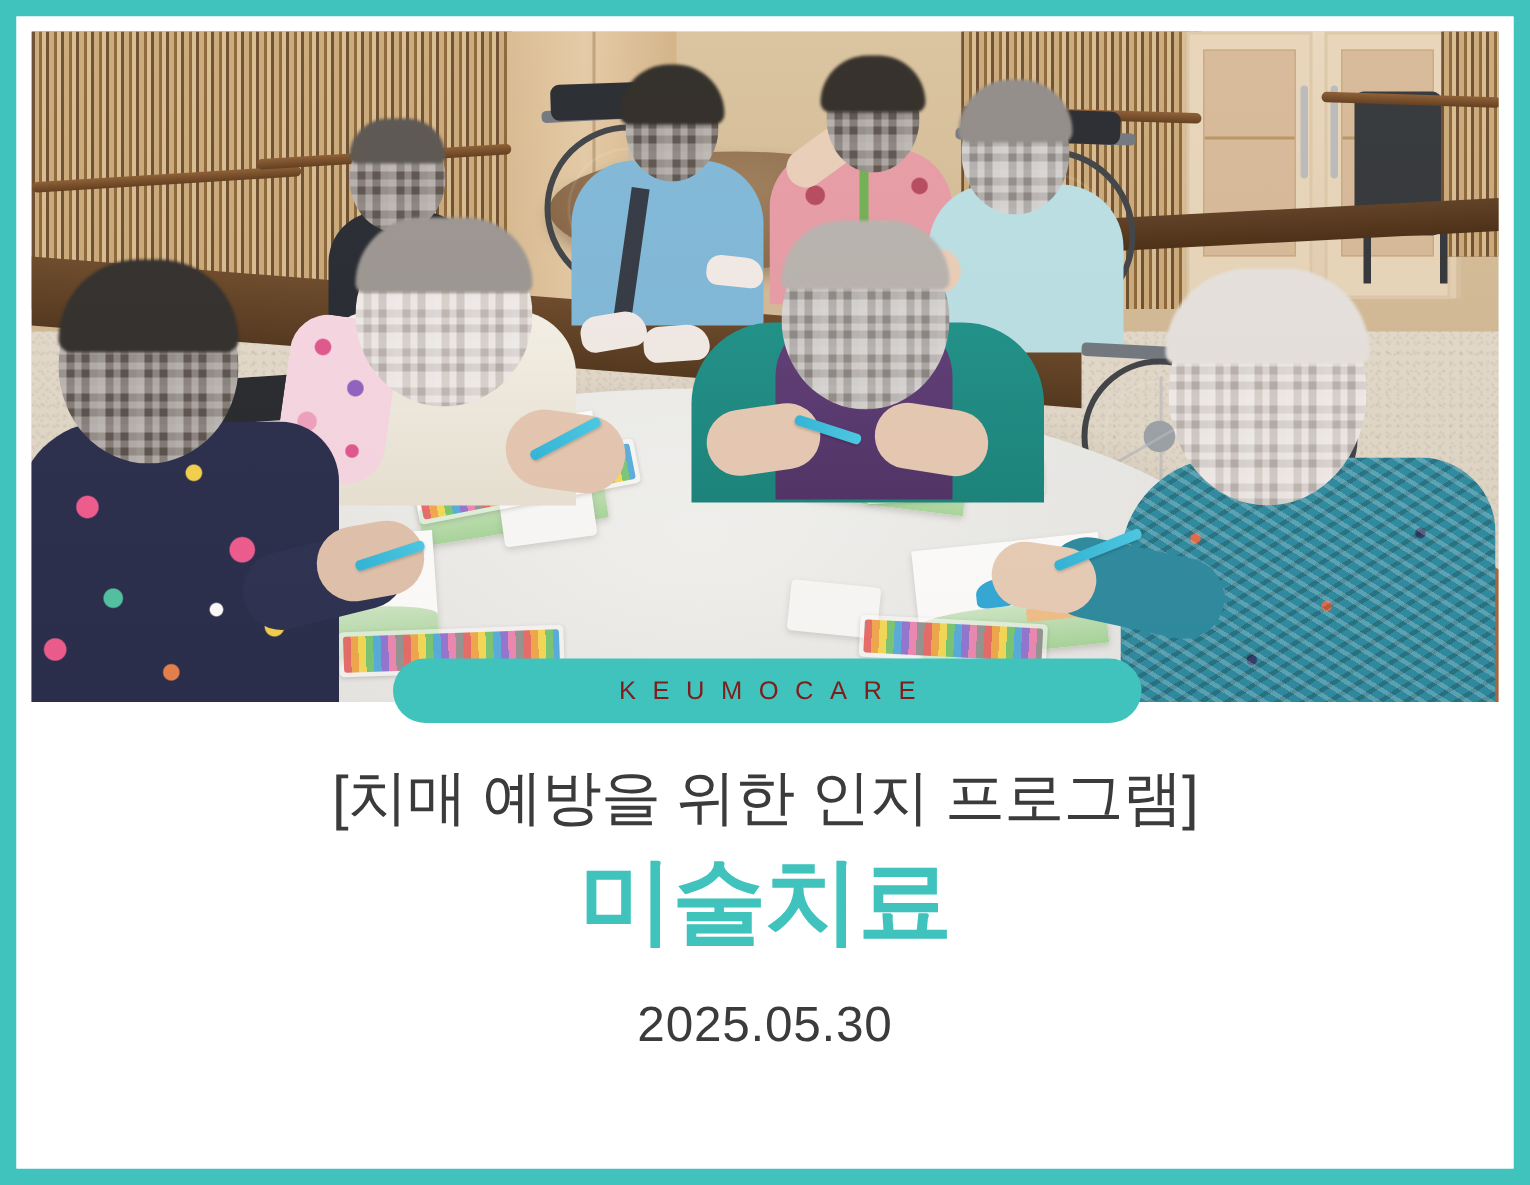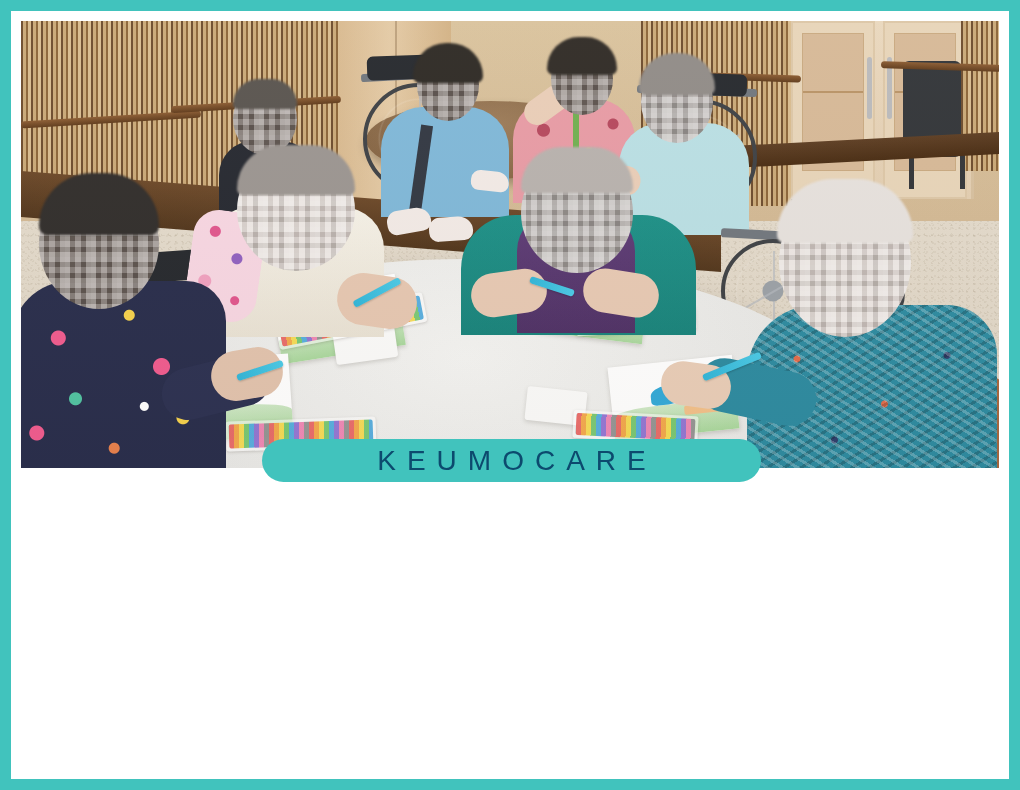--- a/index.html
+++ b/index.html
@@ -508,22 +508,22 @@
     width:499px;
     height:43px;
     border-radius:22px;
     background:#41c3bd;
     display:flex;
     align-items:center;
     justify-content:center;
     z-index:5;
   }
   .badge-text {
-    color:#0c4a6e;
-    font-size:28px;
+    color:#7f1d1d;
+    font-size:17px;
     font-weight:400;
     letter-spacing:11px;
     text-indent:11px;
     line-height:1;
     font-family:"Liberation Sans","DejaVu Sans",sans-serif;
   }
 
   
   .caption {
     position:absolute;
@@ -745,15 +745,20 @@
         <div class="marker mk-4"></div>
 
         <div class="photo-grade"></div>
       </div>
     </div>
 
     <div class="badge">
       <span class="badge-text">KEUMOCARE</span>
     </div>
 
+    <div class="caption">
+      <p class="subtitle">[치매 예방을 위한 인지 프로그램]</p>
+      <p class="title">미술치료</p>
+      <p class="date">2025.05.30</p>
+    </div>
 
   </div>
 </div>
 
 </body></html>

